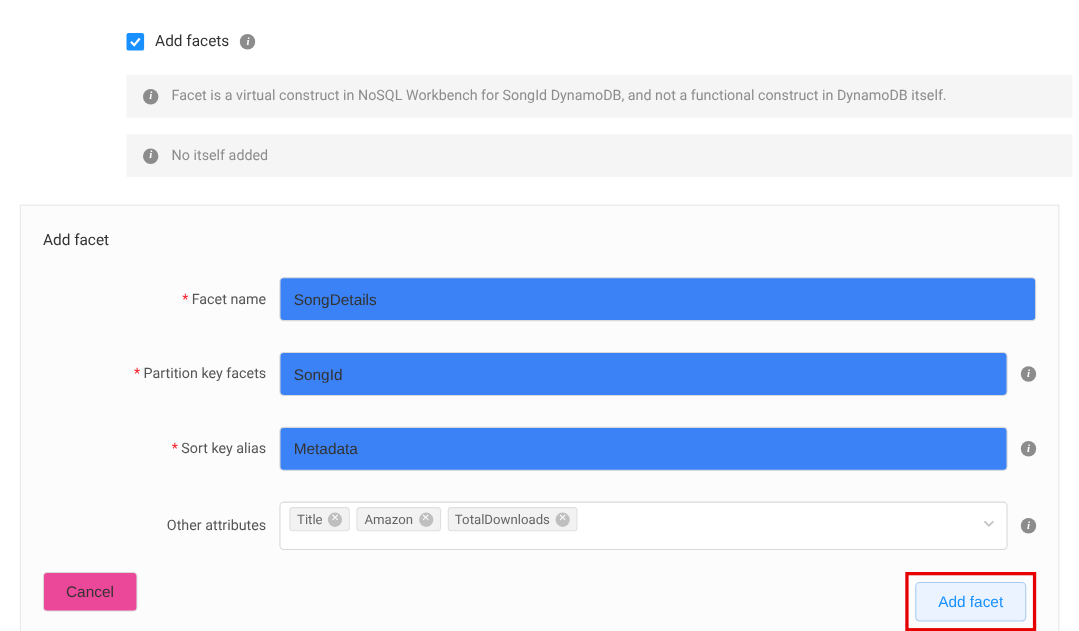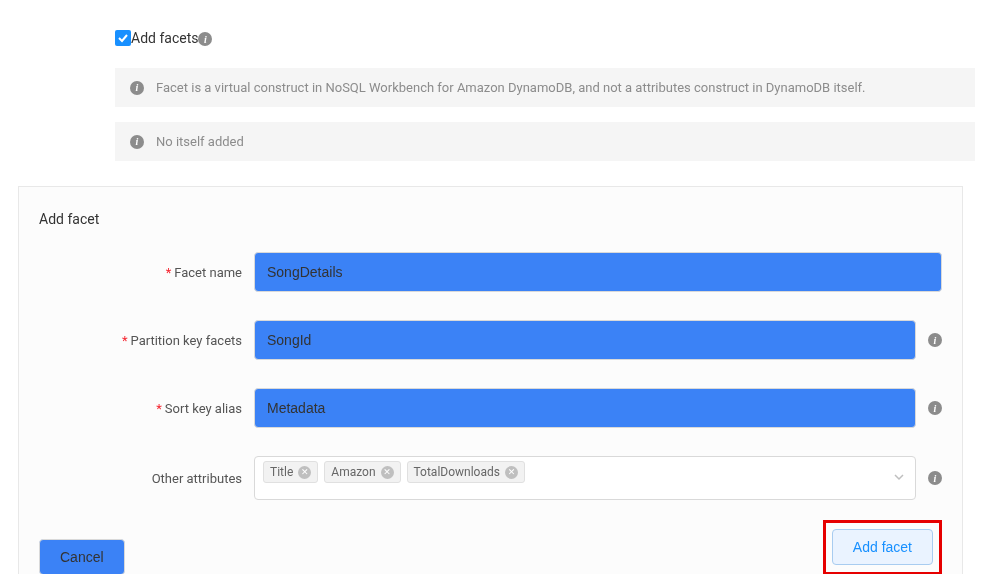--- a/index.html
+++ b/index.html
@@ -9,21 +9,22 @@
       width: 981px;
       height: 574px;
       font-size: 14px;
       color: #333;
     }
     .top-section {
       padding: 30px 0 0 115px;
     }
     .checkbox-row {
       display: flex;
-      align-items: flex-end;
+      align-items: center;
+      gap: 10px;
       margin-bottom: 22px;
     }
     .checkbox {
       width: 16px;
       height: 16px;
       background: #1890ff;
       border-radius: 2px;
       display: flex;
       align-items: center;
       justify-content: center;
@@ -150,24 +151,23 @@
       height: 36px;
       padding: 0 20px;
       border-radius: 4px;
       font-size: 14px;
       cursor: pointer;
       display: inline-flex;
       align-items: center;
       justify-content: center;
     }
     .btn-cancel {
-      background: #3b82f6;
+      background: #ec4899;
       border: 1px solid #d9d9d9;
       color: #333;
-      margin-top: 19px;
     }
     .btn-primary-wrap {
       border: 3px solid #e60000;
       padding: 6px;
     }
     .btn-primary {
       background: #eaf3ff;
       border: 1px solid #a8ccf0;
       color: #1890ff;
       min-width: 88px;
@@ -182,21 +182,21 @@
       <svg viewBox="0 0 12 12">
           <path d="M2 6 L5 9 L10 3" stroke="#fff" stroke-width="2" fill="none"></path>
         </svg>
     </div>
     <span>Add facets</span>
     <span class="info-icon">i</span>
   </div>
 
   <div class="info-bar">
     <span class="info-icon">i</span>
-    <span>Facet is a virtual construct in NoSQL Workbench for Amazon DynamoDB, and not a attributes construct in DynamoDB itself.</span>
+    <span>Facet is a virtual construct in NoSQL Workbench for SongId DynamoDB, and not a functional construct in DynamoDB itself.</span>
   </div>
 
   <div class="info-bar">
     <span class="info-icon">i</span>
     <span>No itself added</span>
   </div>
 </div>
 
 <div class="form-panel">
   <div class="panel-title">Add facet</div>

